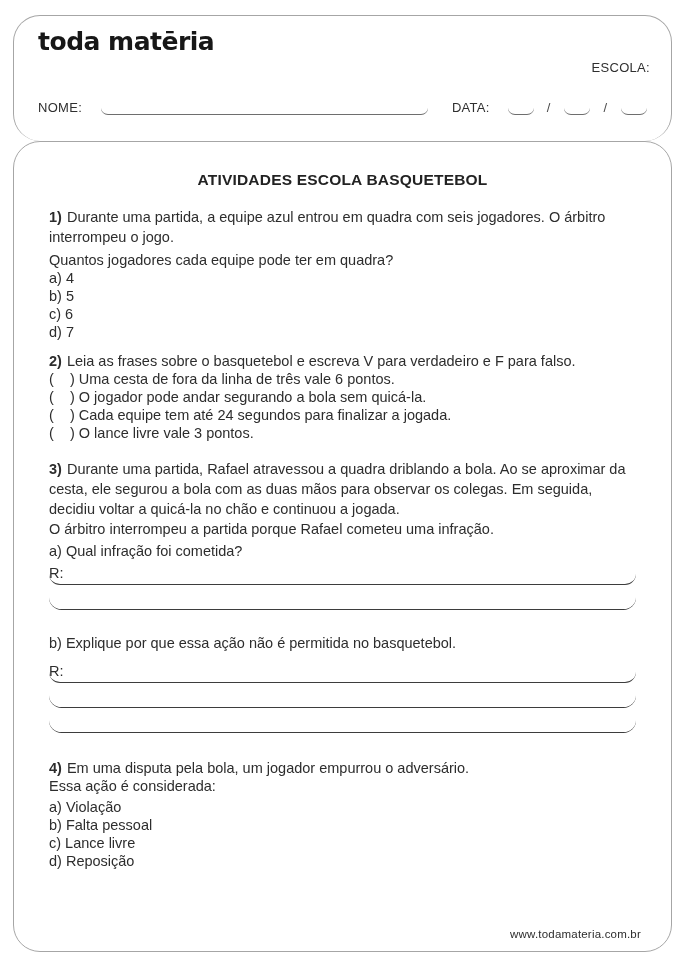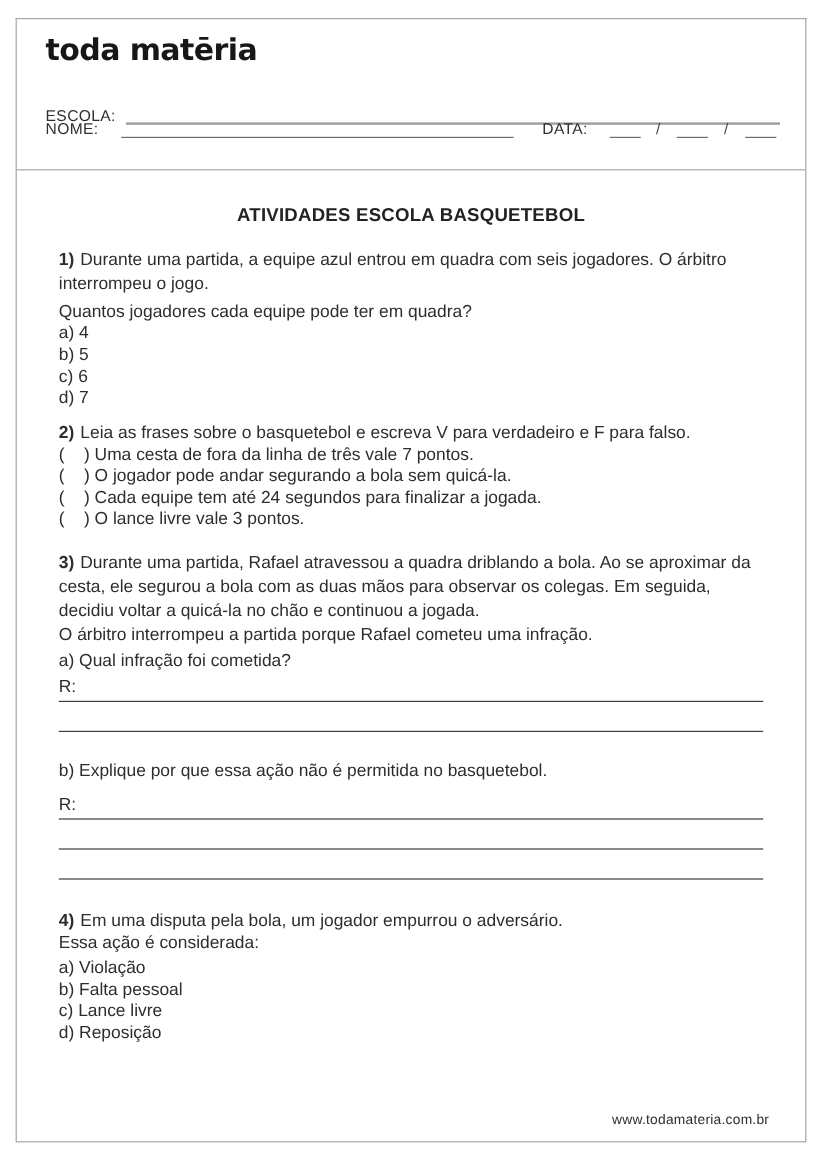--- a/index.html
+++ b/index.html
@@ -1,15 +1,15 @@
 <!DOCTYPE html>
 <html><head>
 <meta charset="utf-8">
 <style>
-  * { margin:0; padding:0; box-sizing:border-box; }
+  * { margin:0; padding:0; box-sizing:border-box;border-radius:27px; }
   html,body { background:#ffffff; }
   body {
     width:685px; height:967px; position:relative;
     font-family:"Liberation Sans", sans-serif;
     color:#2d2d2d;
   }
   .page { position:absolute; inset:0; background:#fff; }
 
   
   .header-box {
@@ -19,21 +19,21 @@
   .logo {
     position:absolute; left:24px; top:11px;
     font-family:"DejaVu Sans", sans-serif;
     font-size:25px; font-weight:700; letter-spacing:-0.5px; color:#171717;
   }
   .field-row {
     position:absolute; left:24px; right:21px;
     display:flex; align-items:flex-end;
     font-size:13px; color:#2f2f2f;
   }
-  .row-school { top:73px; }
+  .row-school { top:44px;flex-direction:column; }
   .row-name   { top:84px;gap:10px; }
   .field-label { white-space:nowrap; letter-spacing:0.3px; }
   .field-line {
     flex:1; height:14px; margin-left:9px;
   }
   .line-school { border-bottom:2px solid #9d9d9d; }
   .line-name   { border-bottom:1.5px solid #6e6e6e; }
   .date-label { margin-left:14px; }
   .date-slot {
     width:26px; height:14px; margin:0 3px 0 8px;
@@ -114,21 +114,21 @@
     <div class="line q1-question">Quantos jogadores cada equipe pode ter em quadra?</div>
     <div>
       <div class="line">a) 4</div>
       <div class="line">b) 5</div>
       <div class="line">c) 6</div>
       <div class="line">d) 7</div>
     </div>
 
     <div class="line q2-head"><span class="qnum">2)</span><span>Leia as frases sobre o basquetebol e escreva V para verdadeiro e F para falso.</span></div>
     <div>
-      <div class="line">(    ) Uma cesta de fora da linha de três vale 7 pontos.</div>
+      <div class="line">(    ) Uma cesta de fora da linha de três vale 6 pontos.</div>
       <div class="line">(    ) O jogador pode andar segurando a bola sem quicá-la.</div>
       <div class="line">(    ) Cada equipe tem até 24 segundos para finalizar a jogada.</div>
       <div class="line">(    ) O lance livre vale 3 pontos.</div>
     </div>
 
     <div class="para q3-para"><span class="qnum">3)</span><span>Durante uma partida, Rafael atravessou a quadra driblando a bola. Ao se aproximar da cesta, ele segurou a bola com as duas mãos para observar os colegas. Em seguida, decidiu voltar a quicá-la no chão e continuou a jogada.</span></div>
     <div class="para">O árbitro interrompeu a partida porque Rafael cometeu uma infração.</div>
     <div class="para q3-suba">a) Qual infração foi cometida?</div>
     <div class="answer-row"><span>R:</span></div>
     <div class="blank-line"></div>

